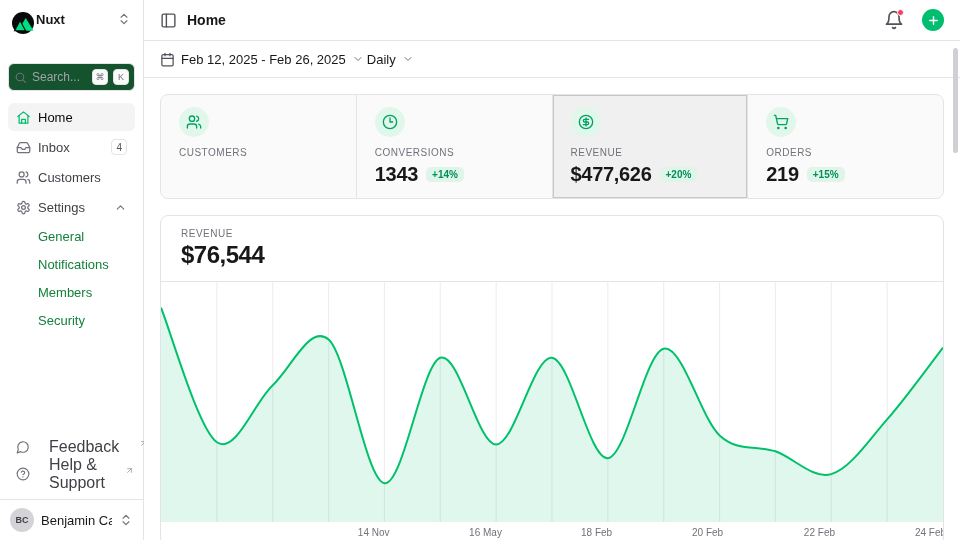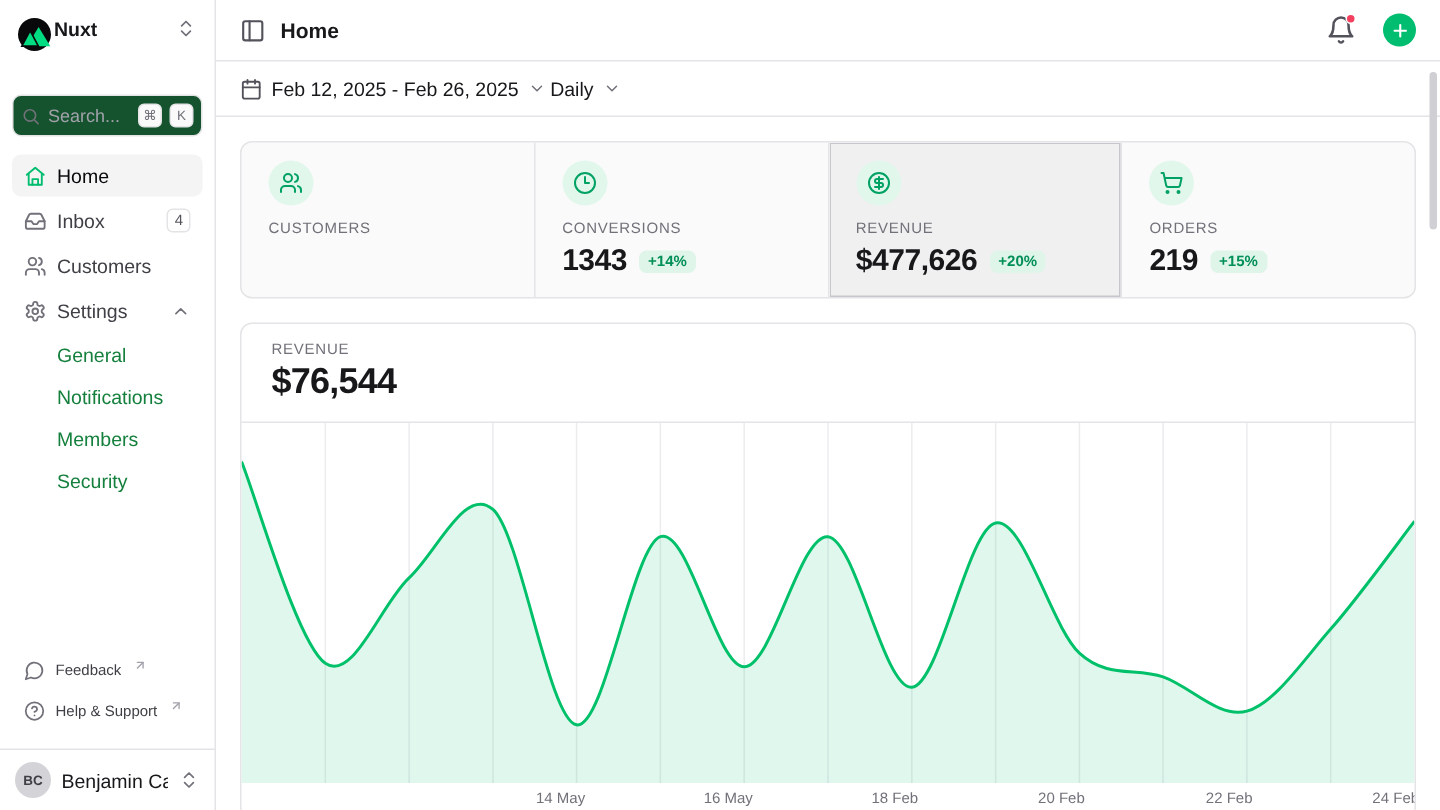--- a/index.html
+++ b/index.html
@@ -31,22 +31,22 @@
   .nicon { width:15px; height:15px; color:#71717a; flex:0 0 auto; }
   .nav-item.active { background:#f4f4f5; color:#09090b; font-weight:500; }
   .nav-item.active .nicon { color:#00bd6f; }
   .count-badge { margin-left:auto; font-size:10px; border:1px solid #e4e4e7; border-radius:4px;
     padding:0 4px; height:16px; display:flex; align-items:center; color:#52525b; background:#fff; }
   .trail-chevron { margin-left:auto; width:13px; height:13px; color:#71717a; }
   .sub-item { height:26px; display:flex; align-items:center; padding-left:30px;
     font-size:13px; color:#15803d; border-radius:6px; cursor:pointer; }
   .sb-spacer { flex:1; }
 
-  .footer-link { display:flex; align-items:center; gap:7px; height:26px; padding:0 8px;
-    font-size:10px; color:#3f3f46; cursor:pointer; border-radius:6px; }
+  .footer-link { display:flex; align-items:center; gap:19px; height:26px; padding:0 8px;
+    font-size:16px; color:#3f3f46; cursor:pointer; border-radius:6px; }
   .ficon { width:14px; height:14px; color:#71717a; flex:0 0 auto; }
   .ext { width:9px; height:9px; color:#a1a1aa; align-self:flex-start; margin-top:5px; margin-left:1px; flex:0 0 auto; }
   .sb-footer { margin-bottom:6px; display:flex; flex-direction:column; gap:1px; }
 
   .user-row { border-top:1px solid #e4e4e7; margin:6px -8px 0; padding:8px 10px;
     display:flex; align-items:center; gap:7px; cursor:pointer; }
   .avatar { width:24px; height:24px; border-radius:50%; background:#d4d4d8; color:#3f3f46;
     font-size:9px; font-weight:700; display:flex; align-items:center; justify-content:center; flex:0 0 auto; }
   .user-name { font-size:13px; font-weight:500; flex:1; white-space:nowrap; overflow:hidden; }
 
@@ -363,21 +363,21 @@
               <line x1="450.3" y1="0" x2="450.3" y2="240" stroke="#ececef" stroke-width="1"></line>
               <line x1="506.6" y1="0" x2="506.6" y2="240" stroke="#ececef" stroke-width="1"></line>
               <line x1="562.9" y1="0" x2="562.9" y2="240" stroke="#ececef" stroke-width="1"></line>
               <line x1="619.1" y1="0" x2="619.1" y2="240" stroke="#ececef" stroke-width="1"></line>
               <line x1="675.4" y1="0" x2="675.4" y2="240" stroke="#ececef" stroke-width="1"></line>
               <line x1="731.7" y1="0" x2="731.7" y2="240" stroke="#ececef" stroke-width="1"></line>
               <path d="M 0.0 25.7 C 9.4 48.1, 37.5 147.3, 56.3 160.2 C 75.0 173.1, 93.8 120.3, 112.6 103.2 C 131.3 86.1, 150.1 41.3, 168.9 57.6 C 187.6 73.9, 206.4 198.2, 225.1 201.2 C 243.9 204.3, 262.7 82.3, 281.4 75.8 C 300.2 69.4, 319.0 162.5, 337.7 162.5 C 356.5 162.5, 375.2 73.6, 394.0 75.8 C 412.8 78.1, 431.5 177.7, 450.3 176.2 C 469.0 174.6, 487.8 70.5, 506.6 66.7 C 525.3 62.9, 544.1 136.3, 562.9 153.4 C 581.6 170.5, 600.4 162.9, 619.1 169.3 C 637.9 175.8, 656.7 197.4, 675.4 192.1 C 694.2 186.8, 713.0 158.5, 731.7 137.4 C 750.5 116.3, 778.6 77.5, 788.0 65.5 L 788 240 L 0 240 Z" fill="rgba(0,193,106,0.12)"></path>
               <path d="M 0.0 25.7 C 9.4 48.1, 37.5 147.3, 56.3 160.2 C 75.0 173.1, 93.8 120.3, 112.6 103.2 C 131.3 86.1, 150.1 41.3, 168.9 57.6 C 187.6 73.9, 206.4 198.2, 225.1 201.2 C 243.9 204.3, 262.7 82.3, 281.4 75.8 C 300.2 69.4, 319.0 162.5, 337.7 162.5 C 356.5 162.5, 375.2 73.6, 394.0 75.8 C 412.8 78.1, 431.5 177.7, 450.3 176.2 C 469.0 174.6, 487.8 70.5, 506.6 66.7 C 525.3 62.9, 544.1 136.3, 562.9 153.4 C 581.6 170.5, 600.4 162.9, 619.1 169.3 C 637.9 175.8, 656.7 197.4, 675.4 192.1 C 694.2 186.8, 713.0 158.5, 731.7 137.4 C 750.5 116.3, 778.6 77.5, 788.0 65.5" fill="none" stroke="#00c16a" stroke-width="2"></path>
             </svg>
           <div class="x-labels">
-              <span style="left: 27.2%;">14 May</span>
+              <span style="left: 27.2%;">14 Nov</span>
               <span style="left: 41.5%;">16 May</span>
               <span style="left: 55.7%;">18 Feb</span>
               <span style="left: 69.9%;">20 Feb</span>
               <span style="left: 84.2%;">22 Feb</span>
               <span style="left: 98.4%;">24 Feb</span>
             </div>
         </div>
       </div>
 
     </div>

